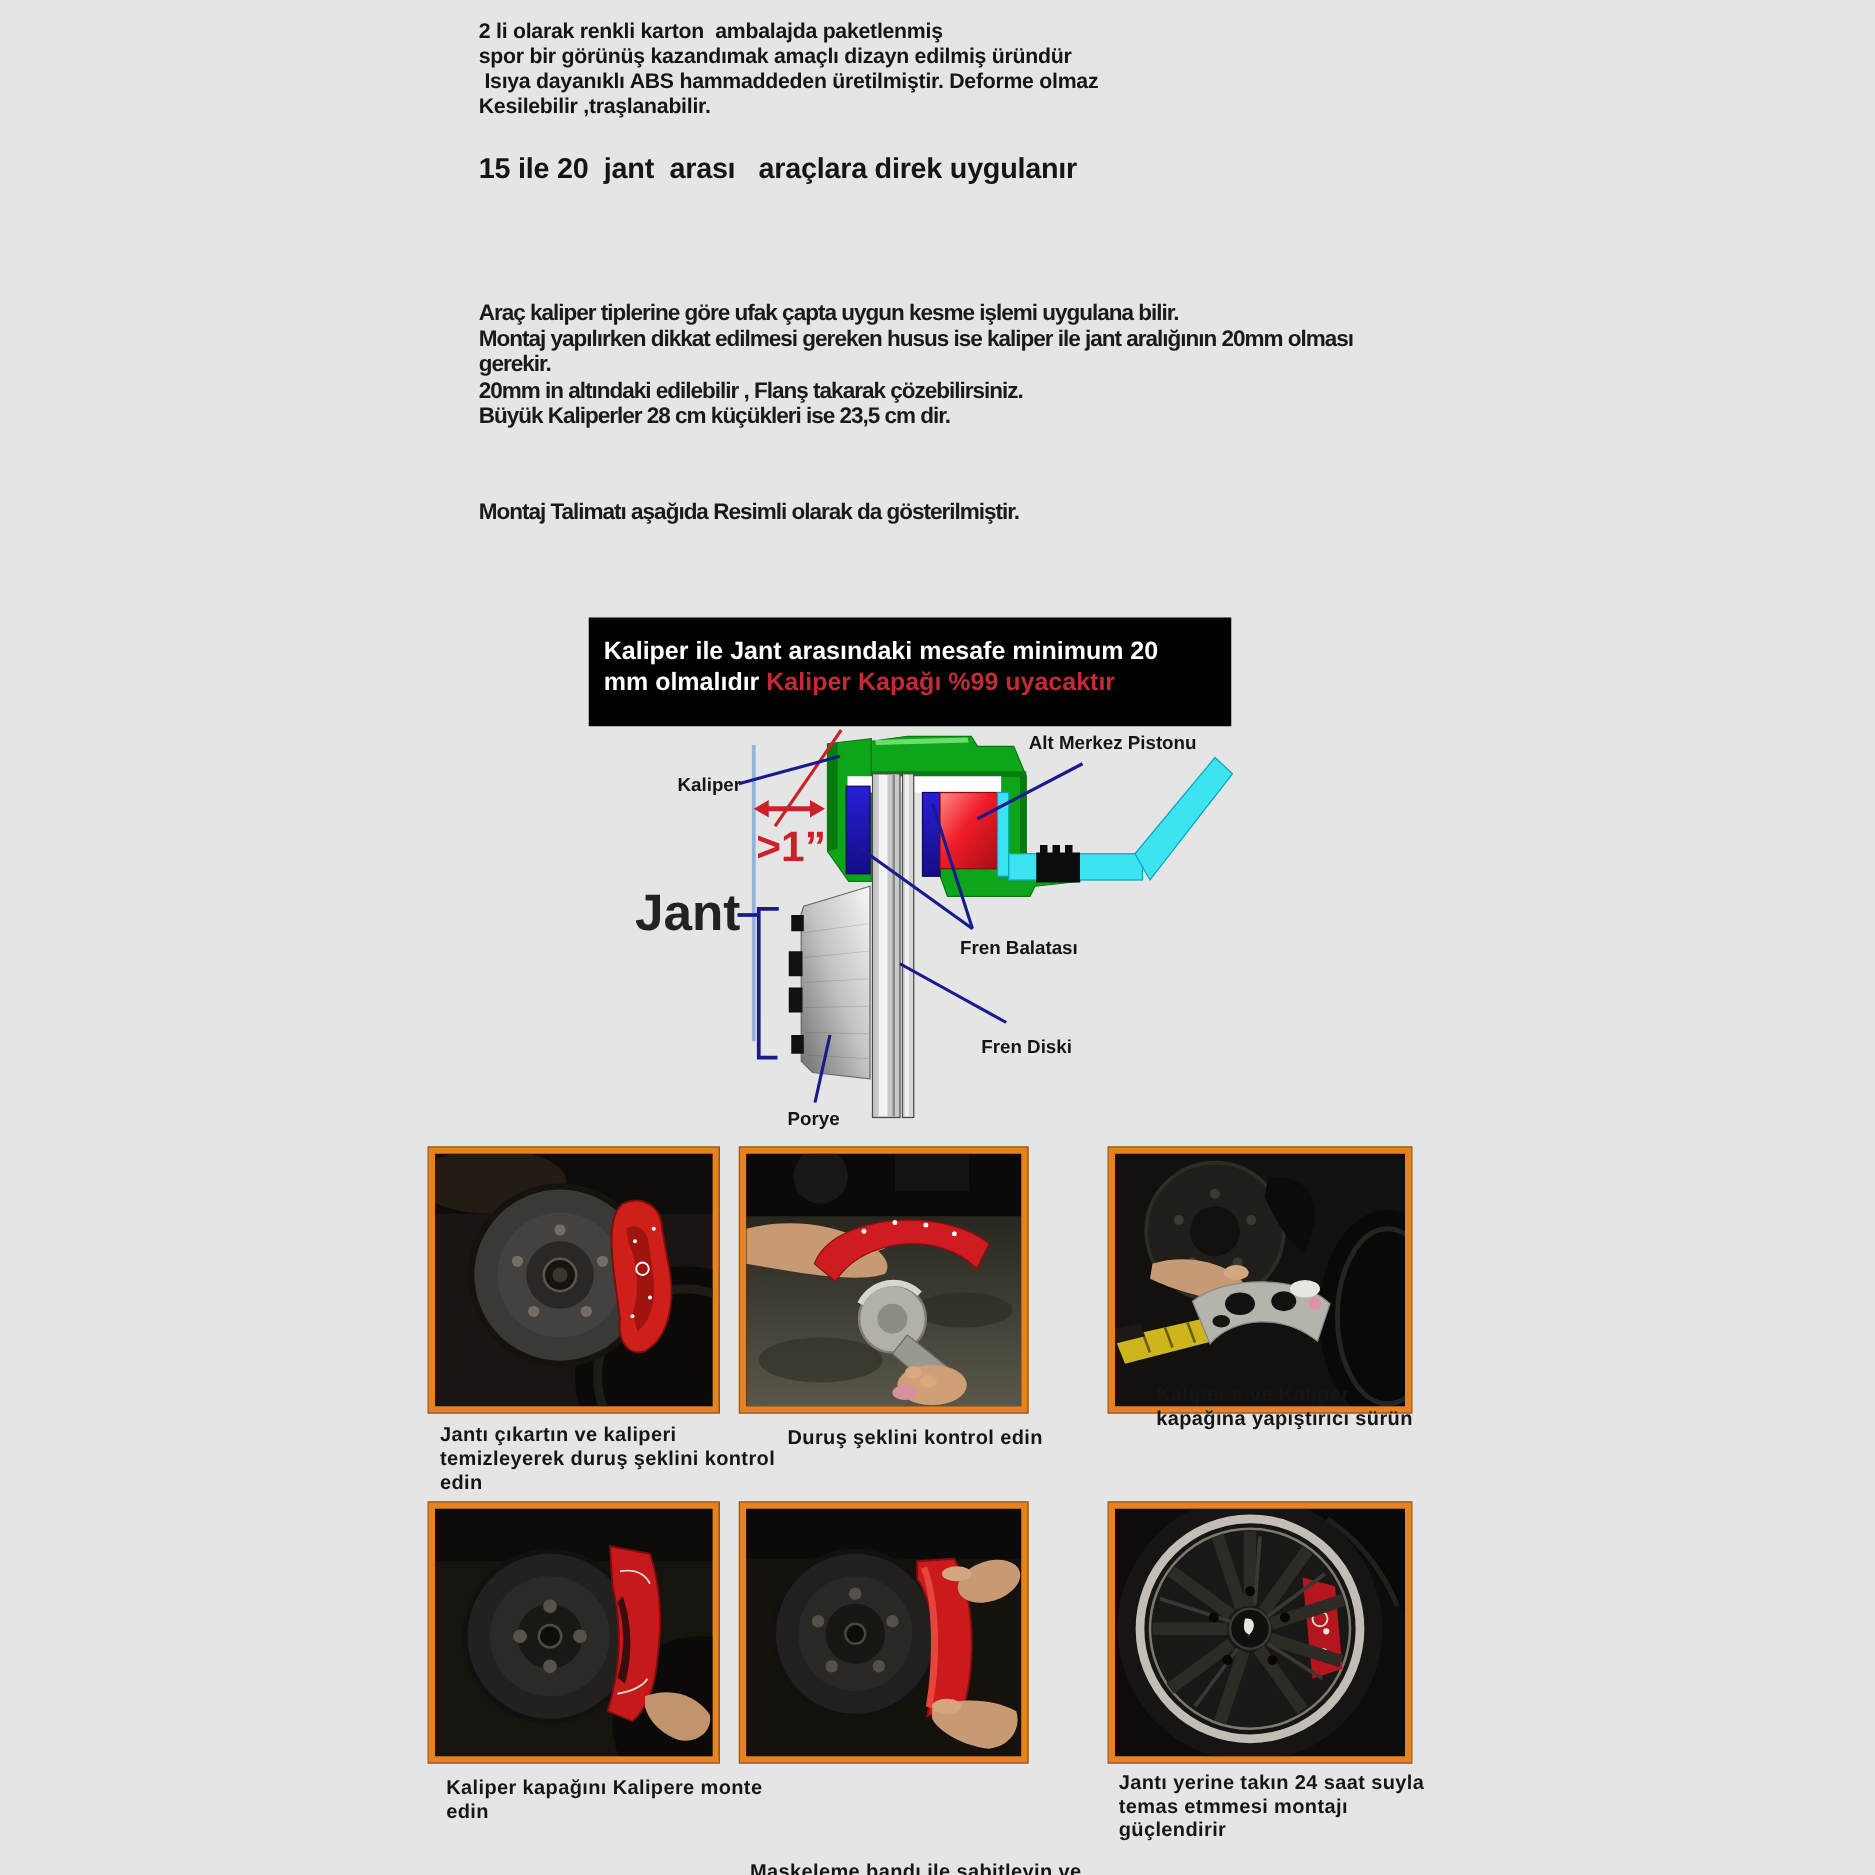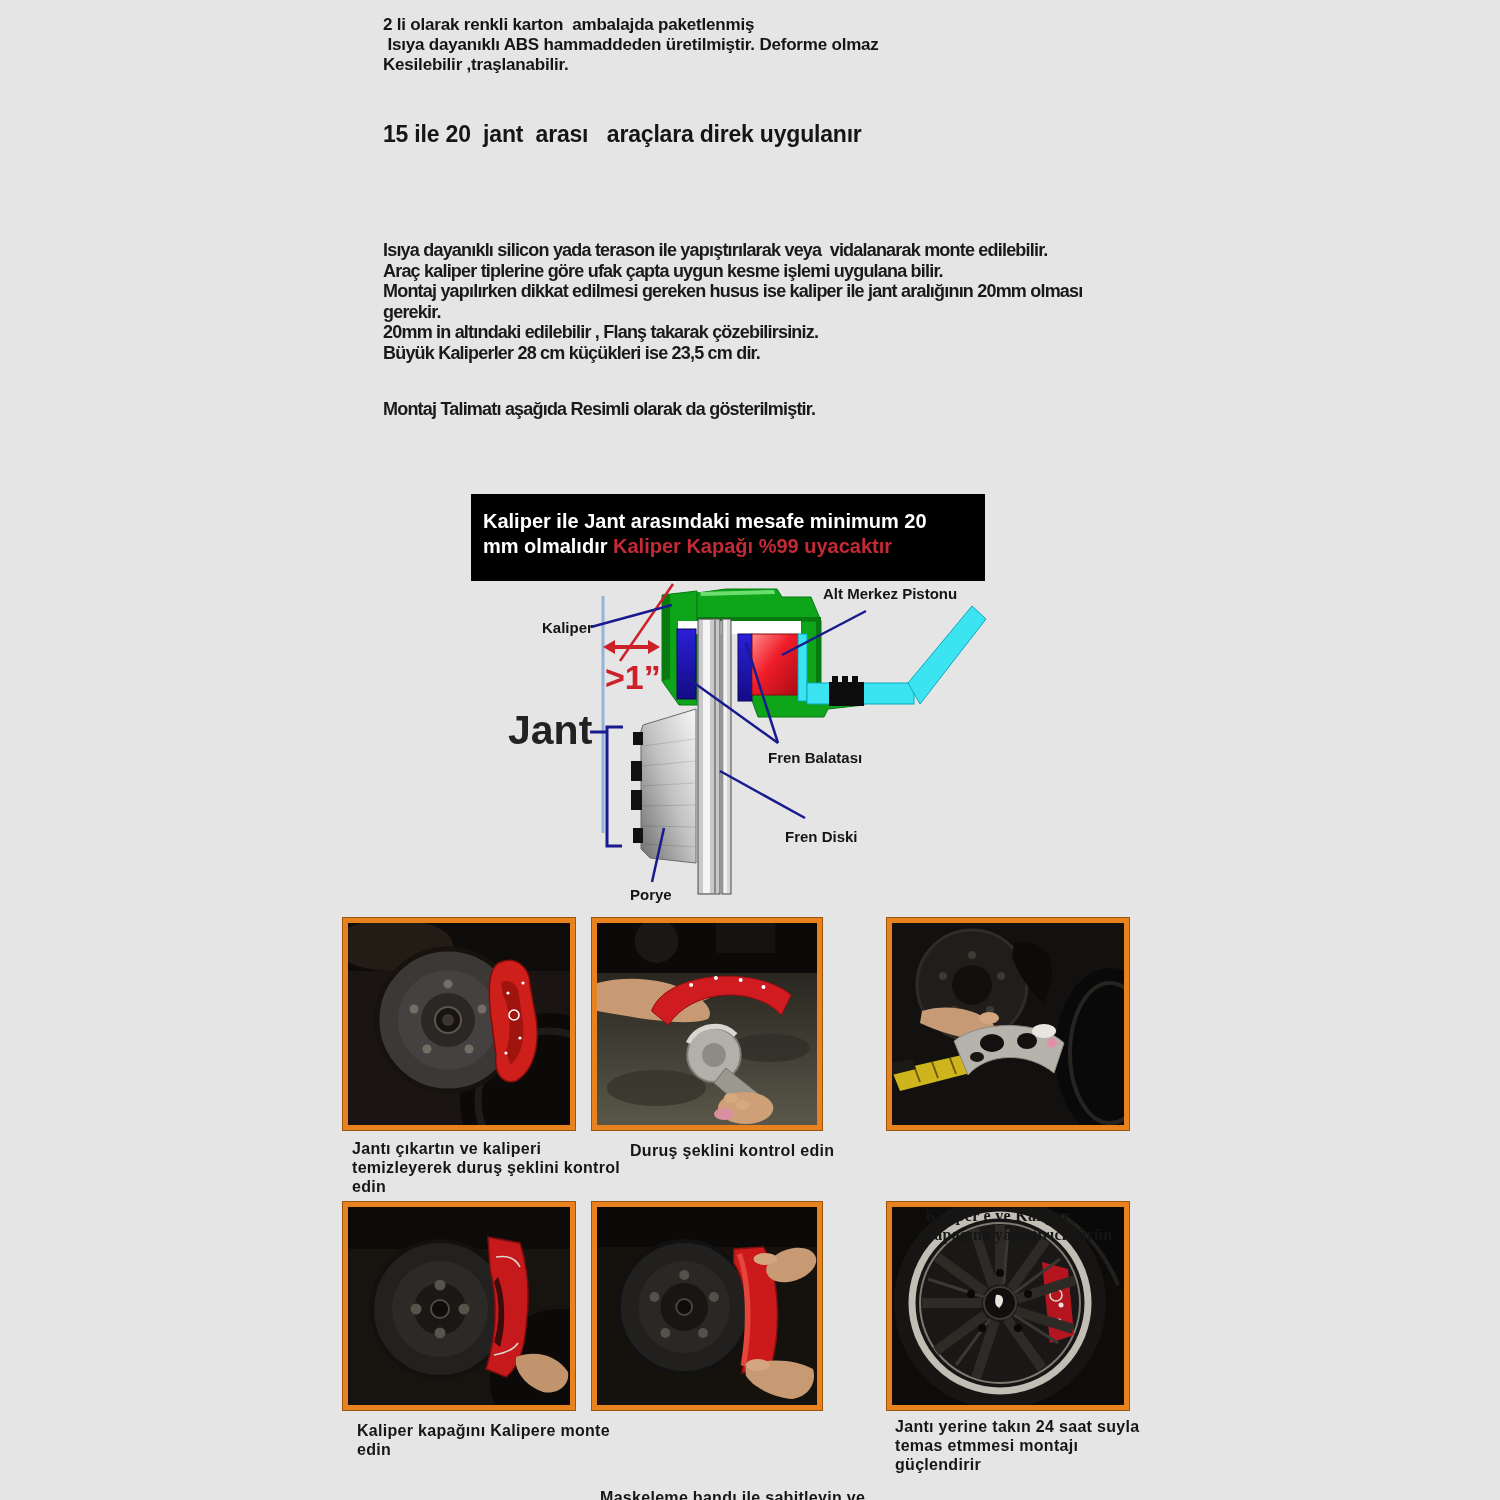--- a/index.html
+++ b/index.html
@@ -24,39 +24,39 @@
   .p1{left:343px;top:918px;width:232px;height:212px;}
   .p2{left:592px;top:918px;width:230px;height:212px;}
   .p3{left:887px;top:918px;width:242px;height:212px;}
   .p4{left:343px;top:1202px;width:232px;height:208px;}
   .p5{left:592px;top:1202px;width:230px;height:208px;}
   .p6{left:887px;top:1202px;width:242px;height:208px;}
   
   .caption{font-size:16px;font-weight:bold;color:#161616;line-height:19px;letter-spacing:0.3px;}
   .c1{left:352px;top:1139px;}
   .c2{left:630px;top:1141px;}
-  .c3{left:925px;top:1206px;font-family:Liberation Serif, serif;}
+  .c3{left:925px;top:1107px;}
   .c4{left:357px;top:1421px;}
   .c5{left:600px;top:1488px;}
   .c6{left:895px;top:1417px;}
 </style>
 </head>
 <body>
 
 <div id="canvas">
 
   <div class="abs intro">
     <div class="line">2 li olarak renkli karton  ambalajda paketlenmiş</div>
+    <div class="line">spor bir görünüş kazandımak amaçlı dizayn edilmiş üründür</div>
     <div class="line"> Isıya dayanıklı ABS hammaddeden üretilmiştir. Deforme olmaz</div>
     <div class="line">Kesilebilir ,traşlanabilir.</div>
   </div>
   <div class="abs fitment">15 ile 20  jant  arası   araçlara direk uygulanır</div>
 
   <div class="abs montaj">
-    <div class="line">Isıya dayanıklı silicon yada terason ile yapıştırılarak veya  vidalanarak monte edilebilir.</div>
     <div class="line">Araç kaliper tiplerine göre ufak çapta uygun kesme işlemi uygulana bilir.</div>
     <div class="line">Montaj yapılırken dikkat edilmesi gereken husus ise kaliper ile jant aralığının 20mm olması</div>
     <div class="line">gerekir.</div>
     <div class="line">20mm in altındaki edilebilir , Flanş takarak çözebilirsiniz.</div>
     <div class="line">Büyük Kaliperler 28 cm küçükleri ise 23,5 cm dir.</div>
   </div>
   <div class="abs montaj-footer">Montaj Talimatı aşağıda Resimli olarak da gösterilmiştir.</div>
 
   <div class="abs banner">
     <div>Kaliper ile Jant arasındaki mesafe minimum  20</div>

